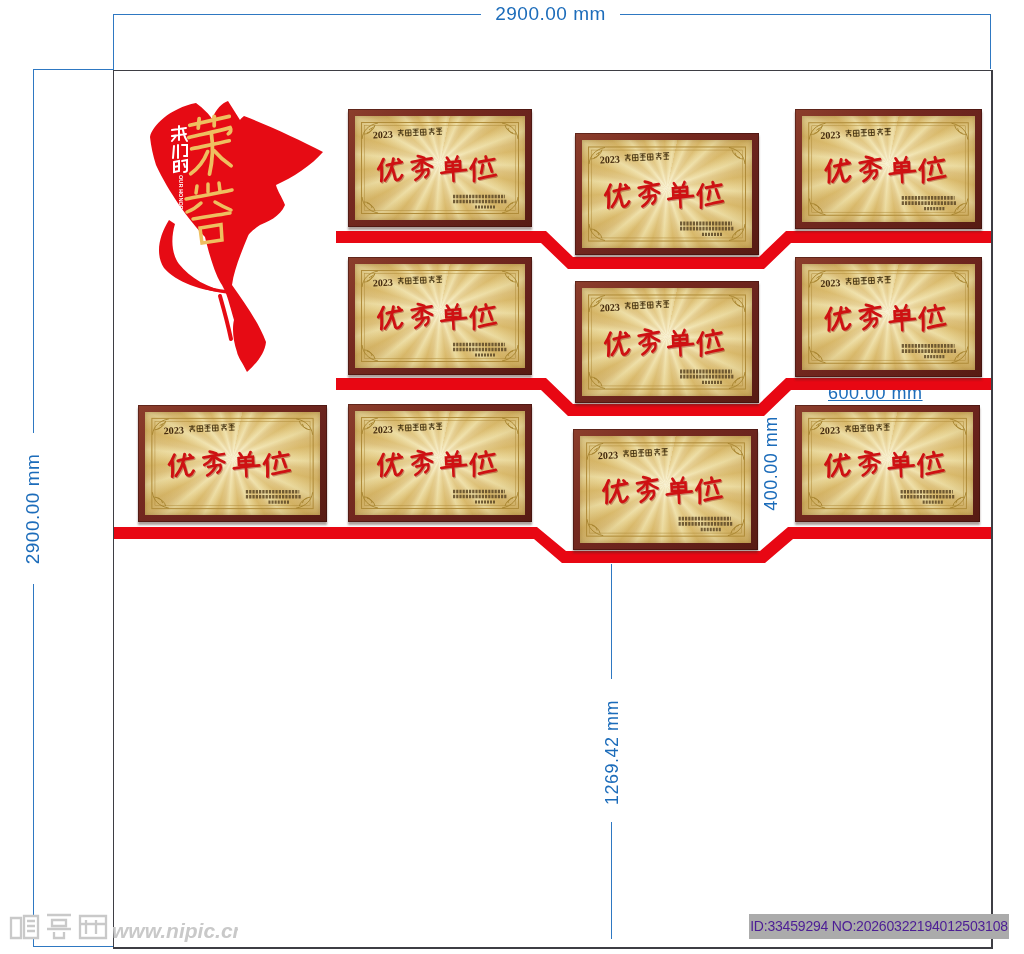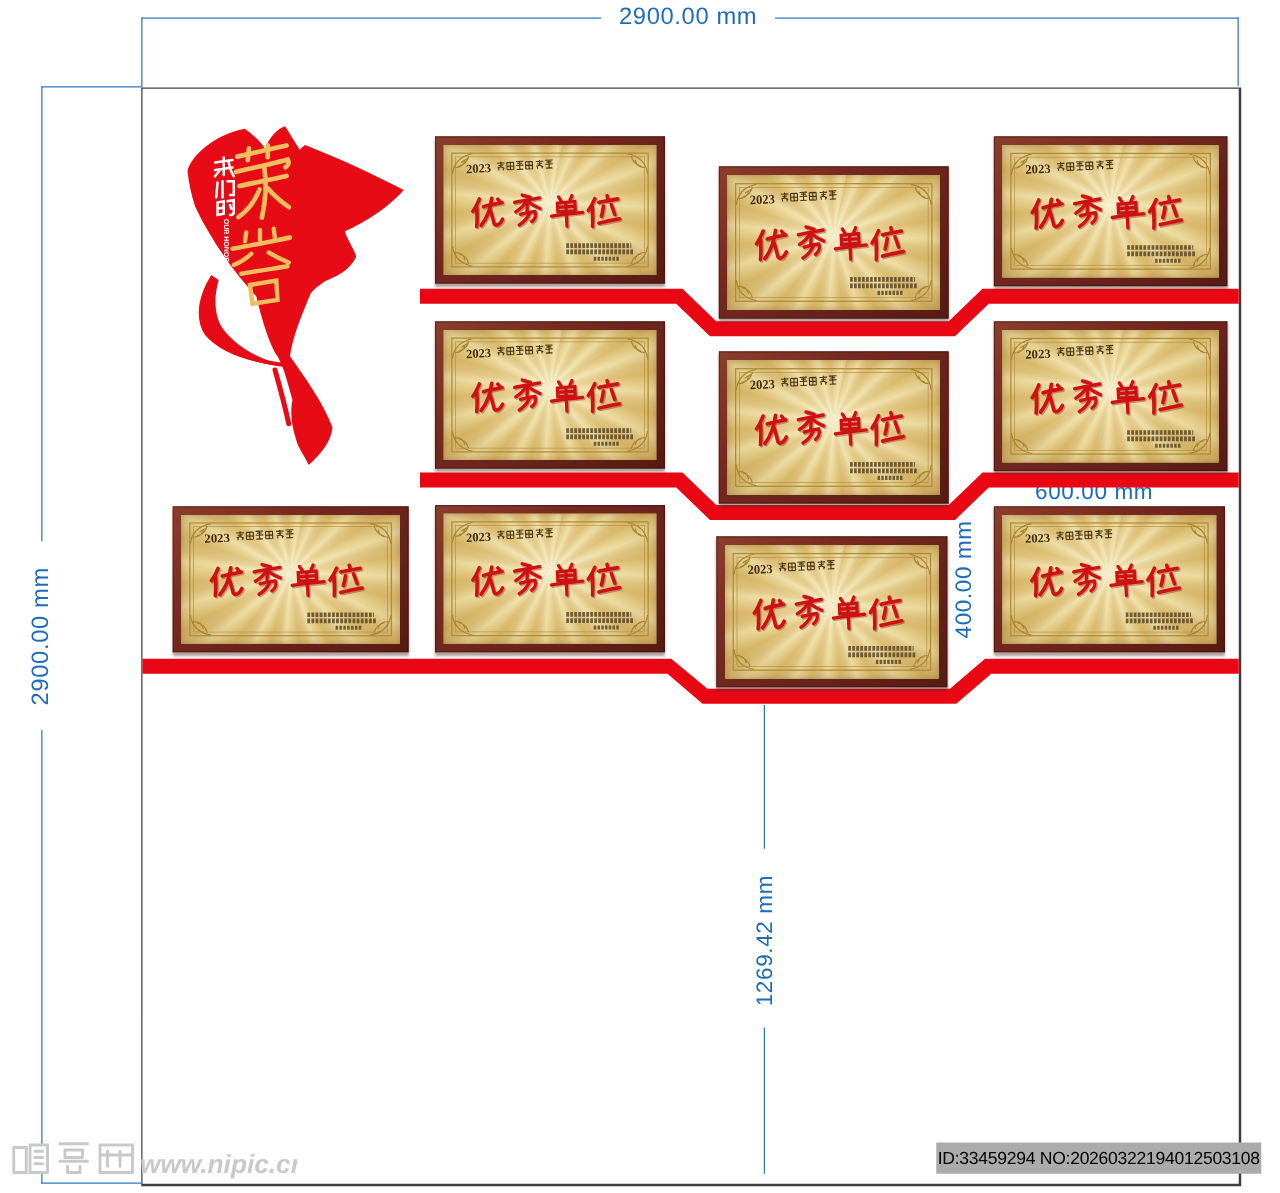--- a/index.html
+++ b/index.html
@@ -31,21 +31,21 @@
 <div class="abs dimline" style="left:33px;top:69px;width:1px;height:364px;"></div>
 <div class="abs dimline" style="left:33px;top:584px;width:1px;height:363px;"></div>
 <div class="abs dimline" style="left:33px;top:69px;width:80px;height:1px;"></div>
 <div class="abs dimline" style="left:33px;top:946px;width:80px;height:1px;"></div>
 <div class="abs dim" style="left:-42px;top:498px;width:150px;text-align:center;transform:rotate(-90deg);">2900.00 mm</div>
 
 <div class="abs dimline" style="left:611px;top:564px;width:1px;height:115px;"></div>
 <div class="abs dimline" style="left:611px;top:822px;width:1px;height:117px;"></div>
 <div class="abs dim" style="left:537px;top:742px;width:150px;text-align:center;transform:rotate(-90deg);font-size:18px;">1269.42 mm</div>
 
-<div class="abs dim" style="left:828px;top:383px;font-size:18px;">600.00 mm</div>
+<div class="abs dim" style="left:828px;top:383px;font-size:18px;text-decoration:underline;">600.00 mm</div>
 <div class="abs dim" style="left:696px;top:453px;width:150px;text-align:center;transform:rotate(-90deg);font-size:18px;">400.00 mm</div>
 
 <svg class="abs" style="left:0;top:0;" width="1024" height="954" viewBox="0 0 1024 954">
  <g fill="#e80713">
   <polygon points="336,231 546,231 573,257 759,257 786,231 991,231 991,243 791,243 764,269 568,269 541,243 336,243"></polygon>
   <polygon points="336,378 546,378 573,404 759,404 786,378 991,378 991,390 791,390 764,416 568,416 541,390 336,390"></polygon>
   <polygon points="114,527 537,527 566,551 760,551 788,527 991,527 991,539 793,539 765,563 562,563 534,539 114,539"></polygon>
  </g>
 </svg>
 
@@ -264,13 +264,13 @@
 
 <svg class="abs" style="left:8px;top:912px;" width="230" height="34" viewBox="0 0 230 34">
  <g stroke="#c9c9c9" stroke-width="2.3" fill="#fff">
   <path d="M3,6 h10 v20 h-10 z M16,4 h14 v22 h-14 z M19,9 h8 M19,14 h8 M19,19 h8"></path>
   <path d="M39,3 h24 M44,8 h14 v6 h-14 z M39,17 h24 M46,20 v6 h10 v-6"></path>
   <path d="M72,4 h26 v22 h-26 z M78,8 v14 M88,8 v14 M73,12 h24"></path>
  </g>
  <text x="104" y="26" font-family="Liberation Sans" font-weight="bold" font-style="italic" font-size="21" fill="#c9c9c9">www.nipic.cn</text>
 </svg>
 
-<div class="abs" style="left:749px;top:914px;width:260px;height:25px;background:#ababab;color:#000000;font-size:14px;line-height:25px;text-align:center;white-space:nowrap;overflow:hidden;letter-spacing:-0.2px;">ID:33459294 NO:20260322194012503108</div>
+<div class="abs" style="left:749px;top:914px;width:260px;height:25px;background:#ababab;color:#4c1d95;font-size:14px;line-height:25px;text-align:center;white-space:nowrap;overflow:hidden;letter-spacing:-0.2px;">ID:33459294 NO:20260322194012503108</div>
 
 </body></html>

